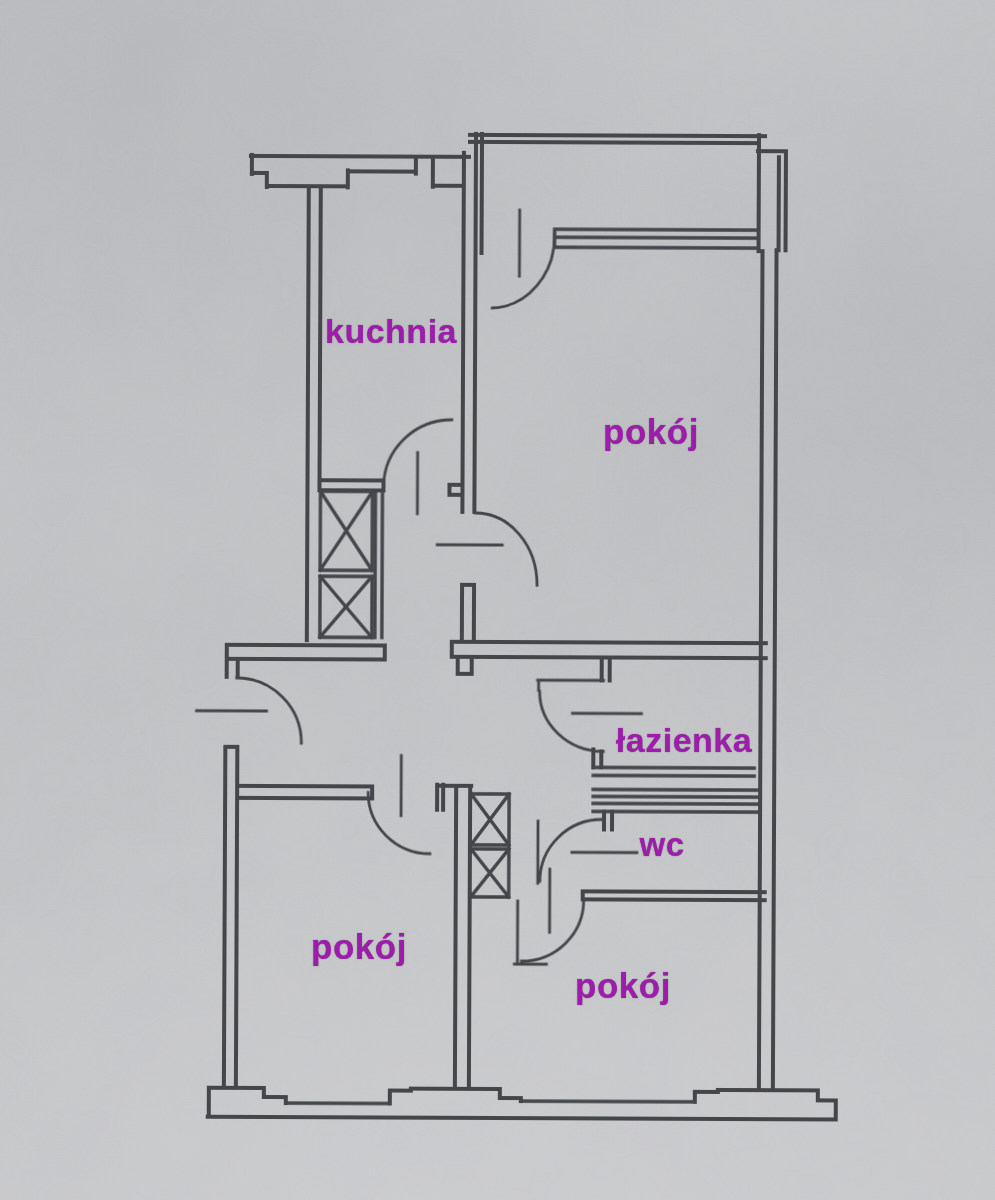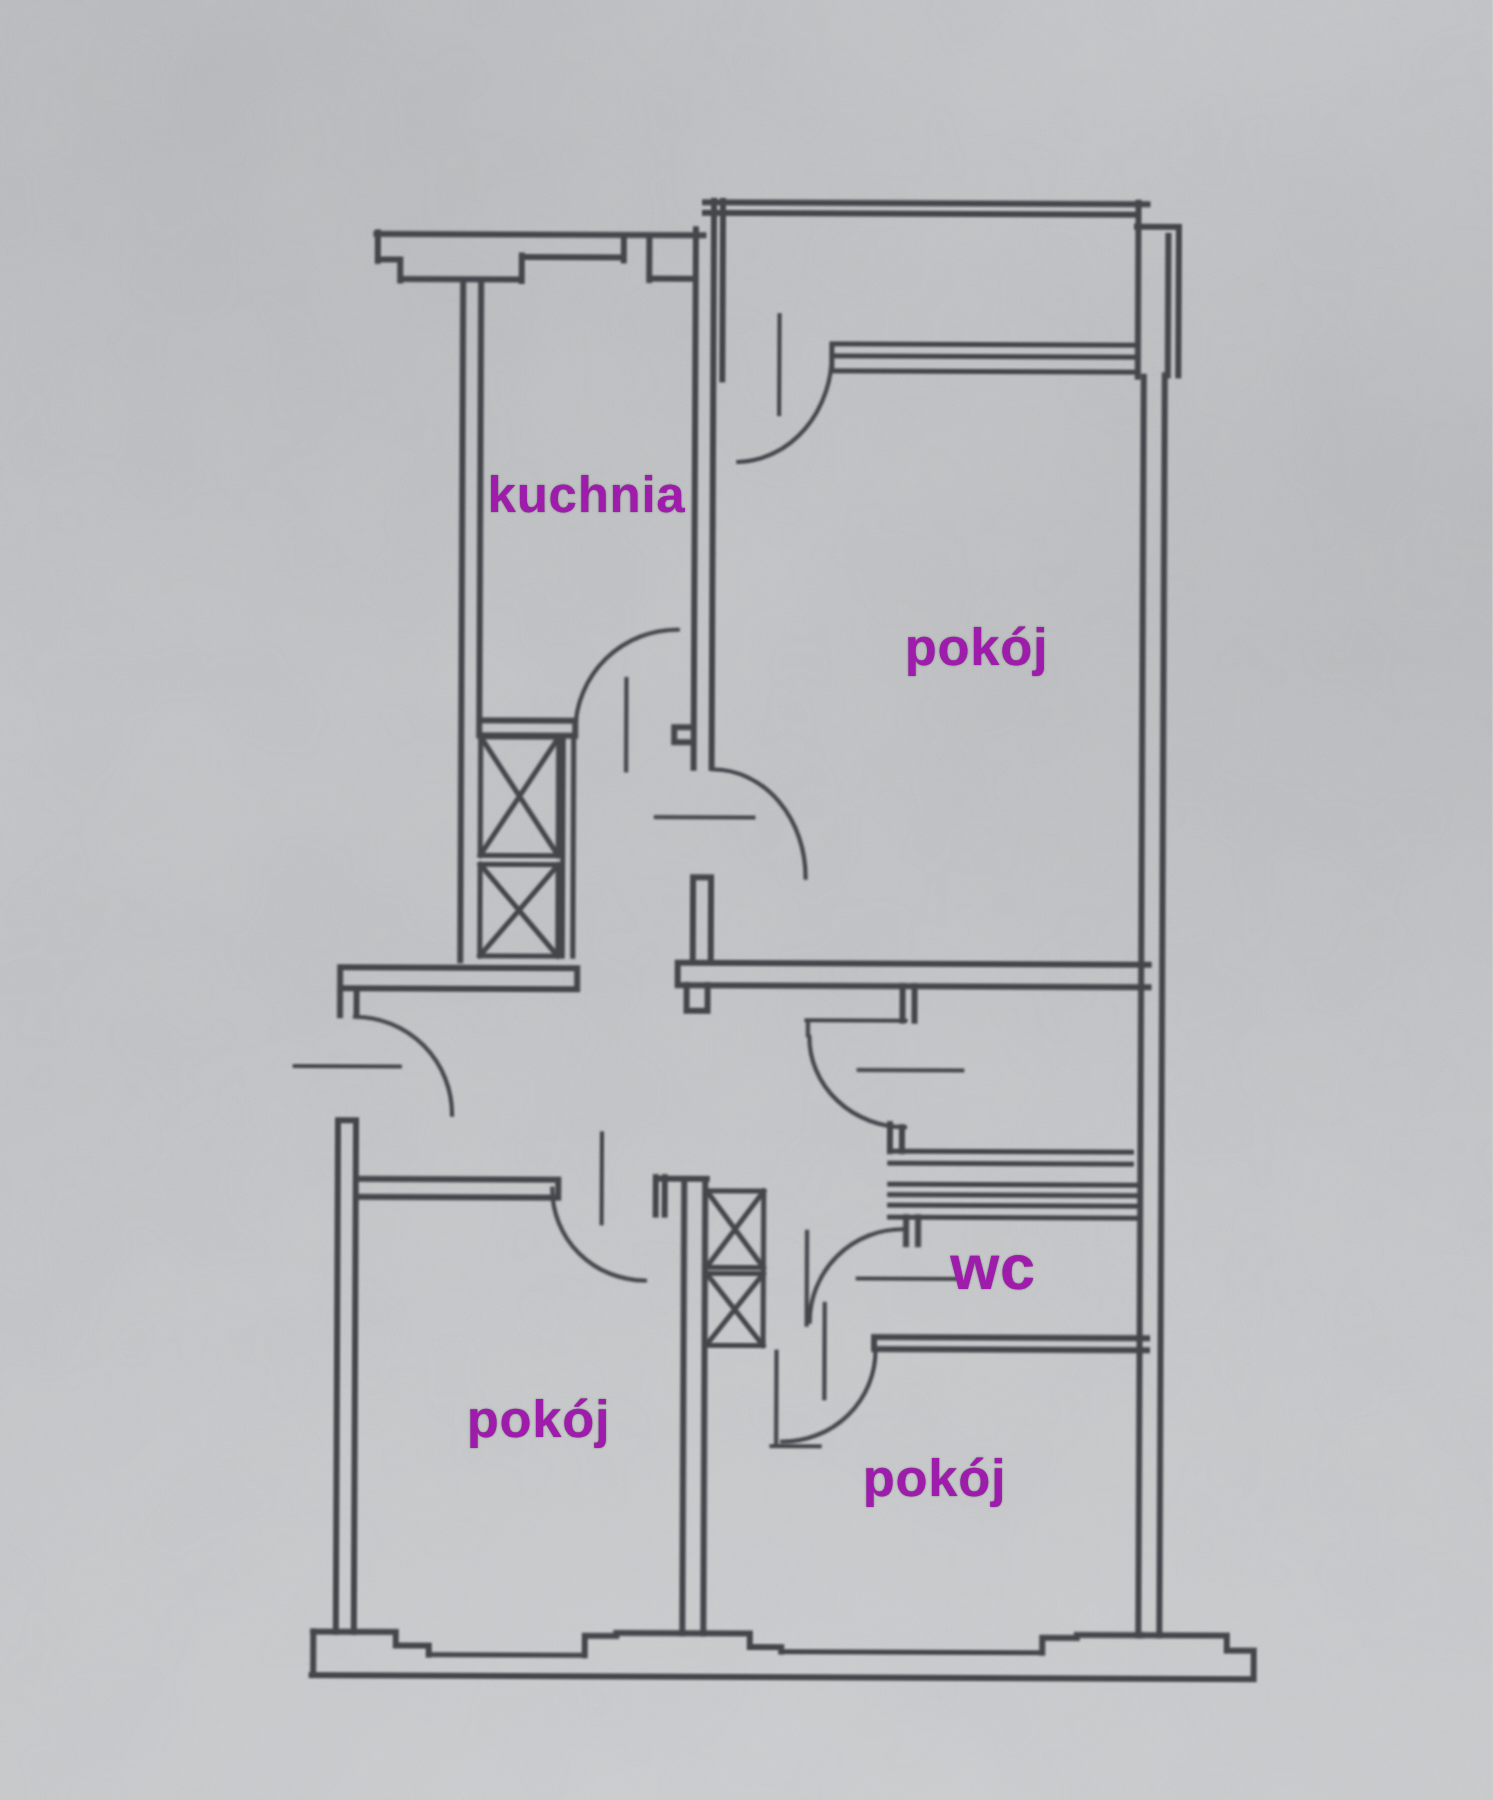--- a/index.html
+++ b/index.html
@@ -17,21 +17,21 @@
   .ink path,.ink line{stroke:#45464c;fill:none;stroke-linecap:square;}
   .w  {stroke-width:4px;}          
   .w2 {stroke-width:3.4px;}        
   .t  {stroke-width:2.8px;stroke:#4c4d53;} 
   .room-label{position:absolute;transform:translate(-50%,-50%);
     color:#a21caf;font-weight:bold;letter-spacing:.5px;
     text-shadow:0 0 1.2px rgba(51,52,58,.65);white-space:nowrap;}
   #lbl-kuchnia {left:391px;top:331px;font-size:34px;}
   #lbl-pokoj-gorny{left:651px;top:432px;font-size:35px;}
   #lbl-lazienka{left:684px;top:740px;font-size:34px;}
-  #lbl-wc{left:662px;top:845px;font-size:42px;}
+  #lbl-wc{left:662px;top:845px;font-size:33px;}
   #lbl-pokoj-dolny-lewy{left:359px;top:947px;font-size:35px;}
   #lbl-pokoj-dolny-prawy{left:623px;top:986px;font-size:35px;}
   .grain{position:absolute;inset:0;pointer-events:none;mix-blend-mode:multiply;}
 </style>
 </head>
 <body>
 
 <div class="stage">
   <div class="paper"></div>
 
@@ -162,20 +162,21 @@
         <path class="w2" d="M523,1101 H697"></path>
         <path class="w" d="M697,1101 V1091 M697,1091 H720 M720,1091 V1089 M720,1089 H763"></path>
         <path class="w" d="M763,1089 H820 M820,1089 V1099 M820,1099 H838 M838,1099 V1118"></path>
         <path class="w" d="M210,1118 H838 M211,1089 V1118"></path>
       </g>
     </g>
   </svg>
 
   <div class="room-label" id="lbl-kuchnia">kuchnia</div>
   <div class="room-label" id="lbl-pokoj-gorny">pokój</div>
+  <div class="room-label" id="lbl-lazienka">łazienka</div>
   <div class="room-label" id="lbl-wc">wc</div>
   <div class="room-label" id="lbl-pokoj-dolny-lewy">pokój</div>
   <div class="room-label" id="lbl-pokoj-dolny-prawy">pokój</div>
 
   <svg class="grain" width="995" height="1200">
     <rect width="995" height="1200" filter="url(#mottleF)" opacity="0.16"></rect>
     <rect width="995" height="1200" filter="url(#grainF)" opacity="0.10"></rect>
   </svg>
 </div>
 

